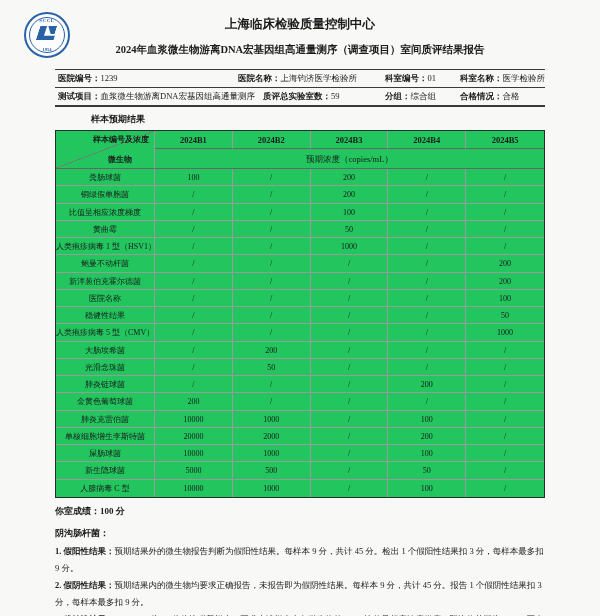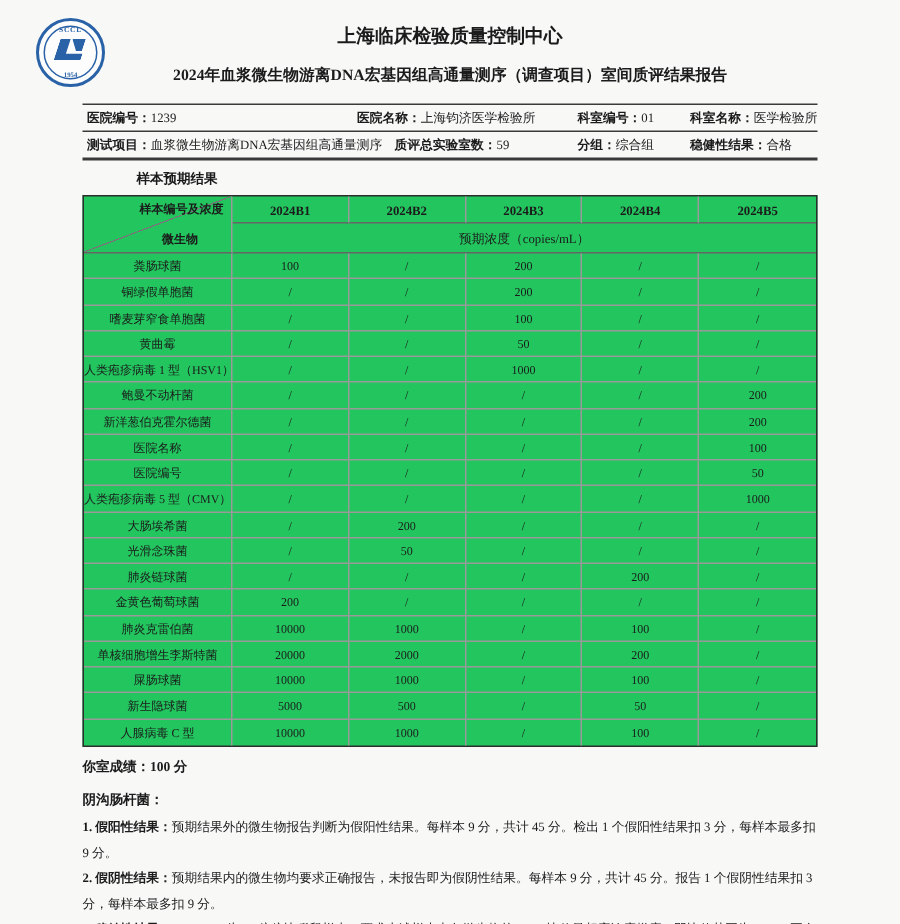--- a/index.html
+++ b/index.html
@@ -128,21 +128,21 @@
     <div class="info-row first" id="info-row-1">
         <span class="info-cell" style="left: 3px;"><b>医院编号：</b><span>1239</span></span>
         <span class="info-cell" style="left: 183px;"><b>医院名称：</b><span>上海钧济医学检验所</span></span>
         <span class="info-cell" style="left: 330px;"><b>科室编号：</b><span>01</span></span>
         <span class="info-cell" style="left: 405px;"><b>科室名称：</b><span>医学检验所</span></span>
       </div>
     <div class="info-row" id="info-row-2">
         <span class="info-cell" style="left: 3px;"><b>测试项目：</b><span>血浆微生物游离DNA宏基因组高通量测序</span></span>
         <span class="info-cell" style="left: 208px;"><b>质评总实验室数：</b><span>59</span></span>
         <span class="info-cell" style="left: 330px;"><b>分组：</b><span>综合组</span></span>
-        <span class="info-cell" style="left: 405px;"><b>稳健性结果：</b><span>合格</span></span>
+        <span class="info-cell" style="left: 405px;"><b>合格情况：</b><span>合格</span></span>
       </div>
   </div>
 
   <div class="section-title">样本预期结果</div>
 
   <div class="etable" id="etable">
     <div class="cell corner">
       <span class="c-top">样本编号及浓度</span>
       <span class="c-bottom">微生物</span>
     </div>
@@ -158,21 +158,21 @@
       <div class="cell val">/</div>
       <div class="cell val">200</div>
       <div class="cell val">/</div>
       <div class="cell val noright">/</div>
       <div class="cell name">铜绿假单胞菌</div>
       <div class="cell val">/</div>
       <div class="cell val">/</div>
       <div class="cell val">200</div>
       <div class="cell val">/</div>
       <div class="cell val noright">/</div>
-      <div class="cell name">嗜麦芽窄食单胞菌</div>
+      <div class="cell name">比值呈相应浓度梯度</div>
       <div class="cell val">/</div>
       <div class="cell val">/</div>
       <div class="cell val">100</div>
       <div class="cell val">/</div>
       <div class="cell val noright">/</div>
       <div class="cell name">黄曲霉</div>
       <div class="cell val">/</div>
       <div class="cell val">/</div>
       <div class="cell val">50</div>
       <div class="cell val">/</div>
@@ -194,21 +194,21 @@
       <div class="cell val">/</div>
       <div class="cell val">/</div>
       <div class="cell val">/</div>
       <div class="cell val noright">200</div>
       <div class="cell name">医院名称</div>
       <div class="cell val">/</div>
       <div class="cell val">/</div>
       <div class="cell val">/</div>
       <div class="cell val">/</div>
       <div class="cell val noright">100</div>
-      <div class="cell name">医院编号</div>
+      <div class="cell name">稳健性结果</div>
       <div class="cell val">/</div>
       <div class="cell val">/</div>
       <div class="cell val">/</div>
       <div class="cell val">/</div>
       <div class="cell val noright">50</div>
       <div class="cell name">人类疱疹病毒 5 型（CMV）</div>
       <div class="cell val">/</div>
       <div class="cell val">/</div>
       <div class="cell val">/</div>
       <div class="cell val">/</div>

